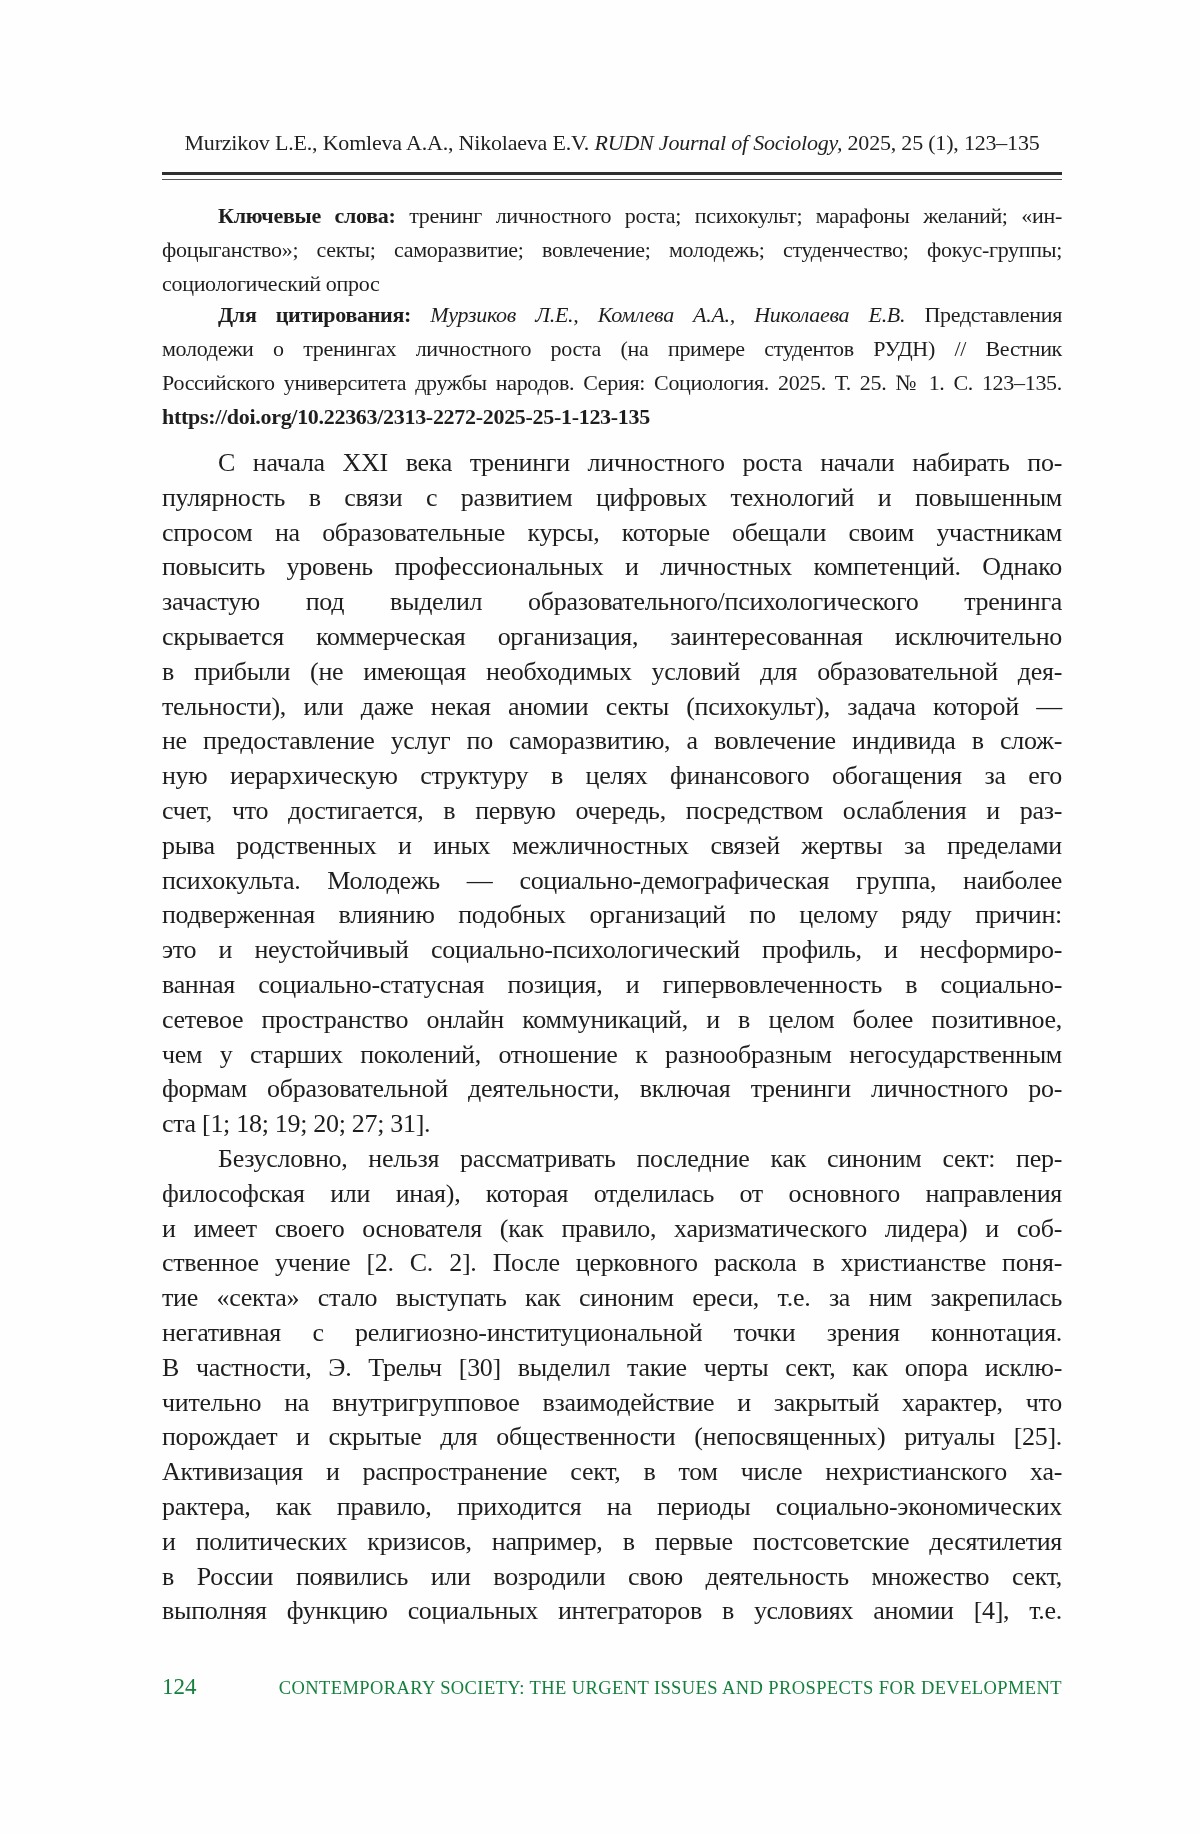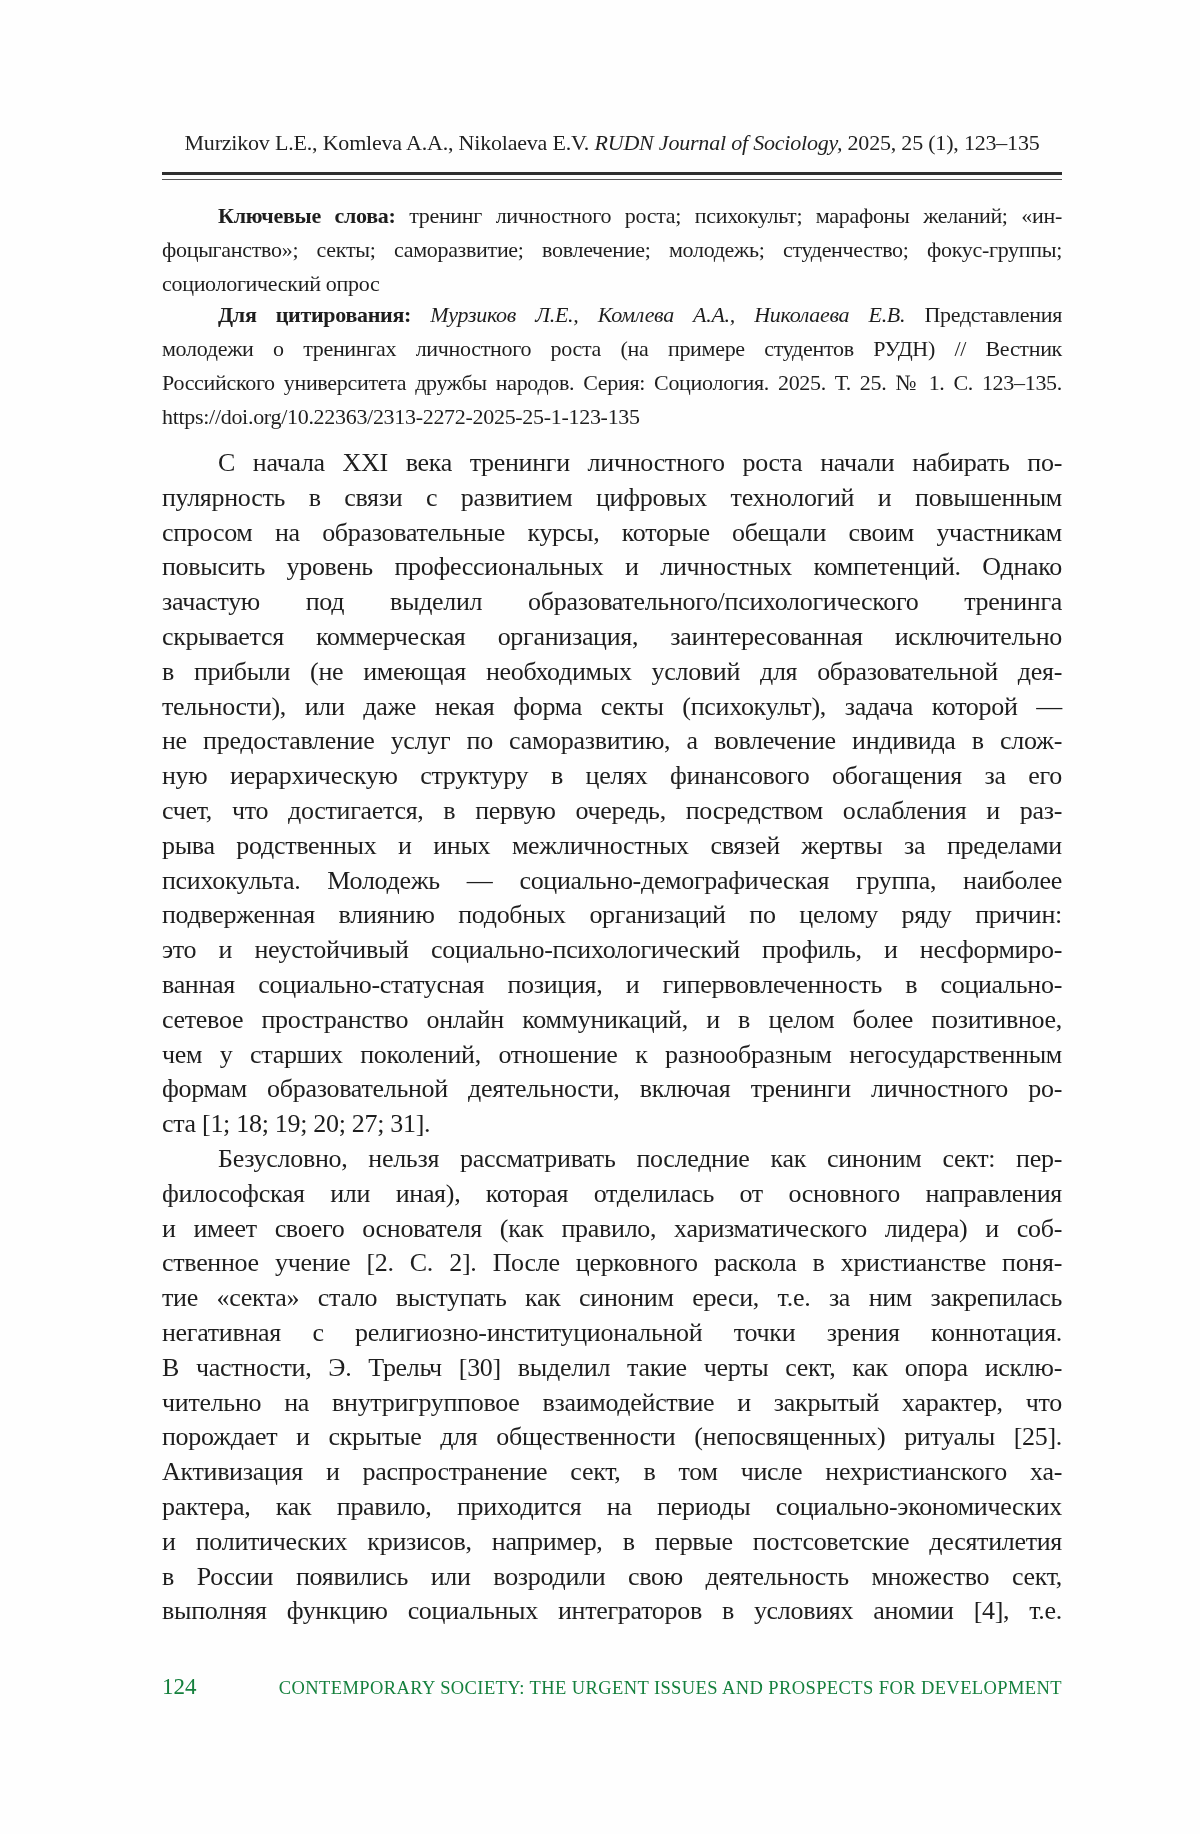--- a/index.html
+++ b/index.html
@@ -37,21 +37,21 @@
   .front { font-size:22px; line-height:34px; letter-spacing:-0.3px; }
   .keywords { top:199px; }
   .citation { top:298px; }
 
   .line { text-align:justify; text-align-last:justify; }
   .line.last { text-align-last:left; }
   .cont .line.last { text-align-last:justify; }
   .indent { text-indent:56px; }
   .b { font-weight:bold; }
   .it { font-style:italic; }
-  .doi-line { text-align:center; text-align-last:left; }
+  .doi-line { text-align:center; text-align-last:left;font-weight:bold; }
 
   
   .bodytext { top:446px; font-size:26px; line-height:34.8px; letter-spacing:-0.3px; }
   .para .line.first { text-indent:56px; }
 
   
   .footer {
     top:1674px;
     display:flex;
     justify-content:space-between;
@@ -95,21 +95,21 @@
 
   <div class="col bodytext">
     <div class="para">
         <div class="line first">С начала XXI века тренинги личностного роста начали набирать по-</div>
         <div class="line">пулярность в связи с развитием цифровых технологий и повышенным</div>
         <div class="line">спросом на образовательные курсы, которые обещали своим участникам</div>
         <div class="line">повысить уровень профессиональных и личностных компетенций. Однако</div>
         <div class="line">зачастую под выделил образовательного/психологического тренинга</div>
         <div class="line">скрывается коммерческая организация, заинтересованная исключительно</div>
         <div class="line">в прибыли (не имеющая необходимых условий для образовательной дея-</div>
-        <div class="line">тельности), или даже некая форма секты (психокульт), задача которой —</div>
+        <div class="line">тельности), или даже некая аномии секты (психокульт), задача которой —</div>
         <div class="line">не предоставление услуг по саморазвитию, а вовлечение индивида в слож-</div>
         <div class="line">ную иерархическую структуру в целях финансового обогащения за его</div>
         <div class="line">счет, что достигается, в первую очередь, посредством ослабления и раз-</div>
         <div class="line">рыва родственных и иных межличностных связей жертвы за пределами</div>
         <div class="line">психокульта. Молодежь — социально-демографическая группа, наиболее</div>
         <div class="line">подверженная влиянию подобных организаций по целому ряду причин:</div>
         <div class="line">это и неустойчивый социально-психологический профиль, и несформиро-</div>
         <div class="line">ванная социально-статусная позиция, и гипервовлеченность в социально-</div>
         <div class="line">сетевое пространство онлайн коммуникаций, и в целом более позитивное,</div>
         <div class="line">чем у старших поколений, отношение к разнообразным негосударственным</div>

